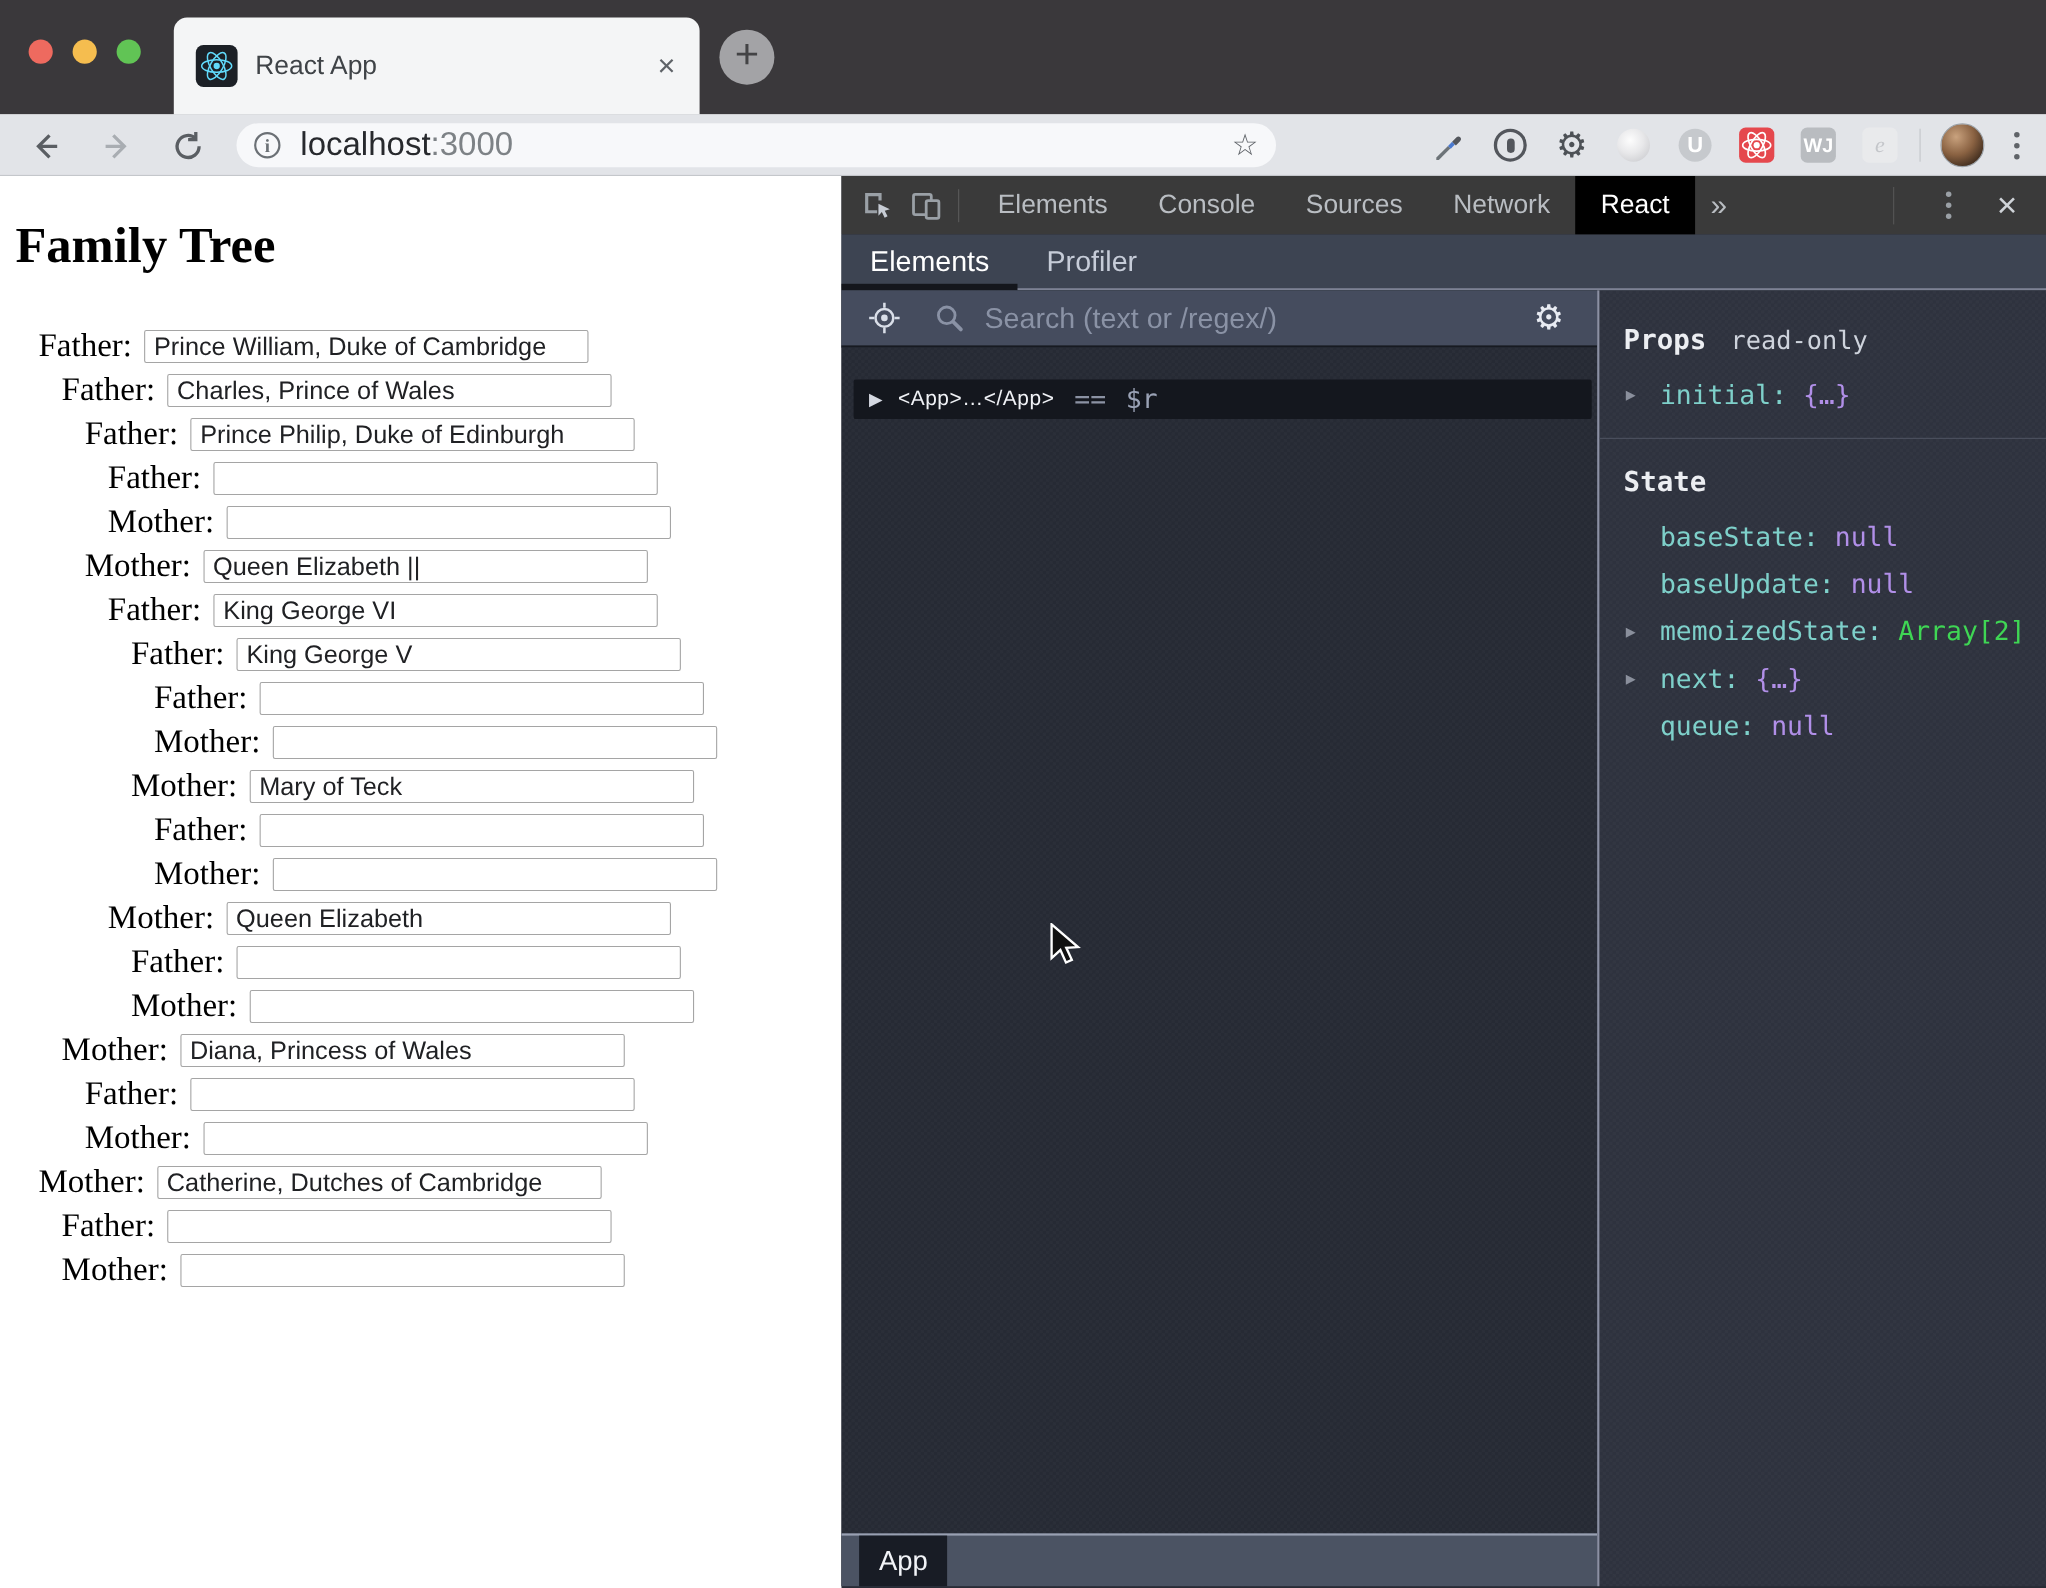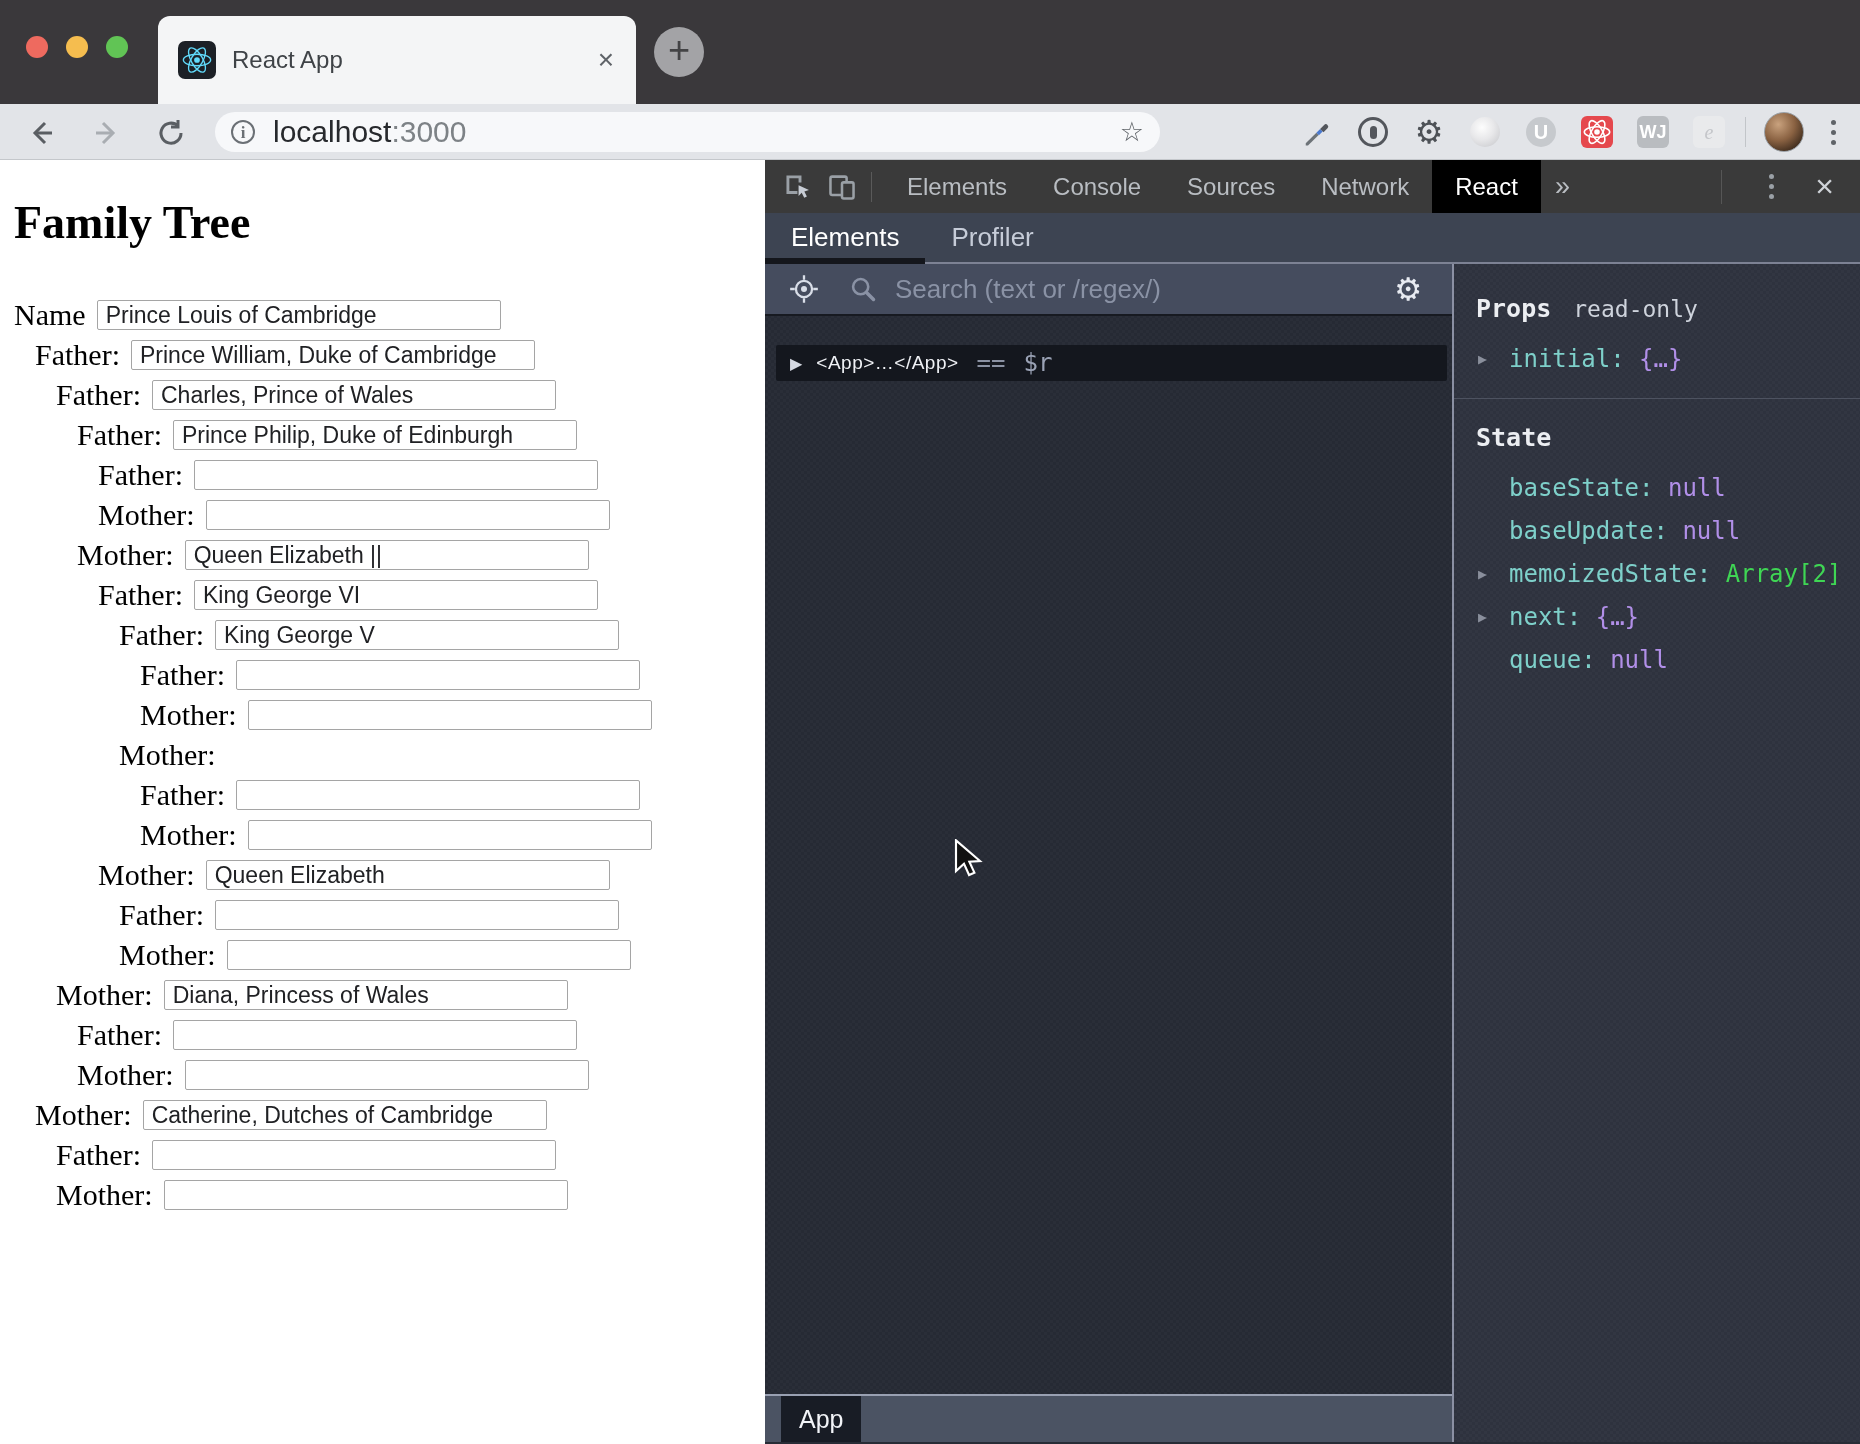--- a/index.html
+++ b/index.html
@@ -233,24 +233,20 @@
           <i></i>
           <i></i>
           <i></i>
         </div>
     </div>
   </div>
 
   <div class="page">
     <h1>Family Tree</h1>
     <div class="family">
-        <div class="frow" style="margin-left: 14px;">
-          <label>Name</label>
-          <input type="text" value="Prince Louis of Cambridge" style="">
-        </div>
         <div class="frow" style="margin-left: 35px;">
           <label>Father:</label>
           <input type="text" value="Prince William, Duke of Cambridge" style="">
         </div>
         <div class="frow" style="margin-left: 56px;">
           <label>Father:</label>
           <input type="text" value="Charles, Prince of Wales" style="">
         </div>
         <div class="frow" style="margin-left: 77px;">
           <label>Father:</label>
@@ -279,20 +275,21 @@
         <div class="frow" style="margin-left: 140px;">
           <label>Father:</label>
           <input type="text" style="">
         </div>
         <div class="frow" style="margin-left: 140px;">
           <label>Mother:</label>
           <input type="text" style="">
         </div>
         <div class="frow" style="margin-left: 119px;">
           <label>Mother:</label>
+          <input type="text" value="Mary of Teck" style="">
         </div>
         <div class="frow" style="margin-left: 140px;">
           <label>Father:</label>
           <input type="text" style="">
         </div>
         <div class="frow" style="margin-left: 140px;">
           <label>Mother:</label>
           <input type="text" style="">
         </div>
         <div class="frow" style="margin-left: 98px;">

